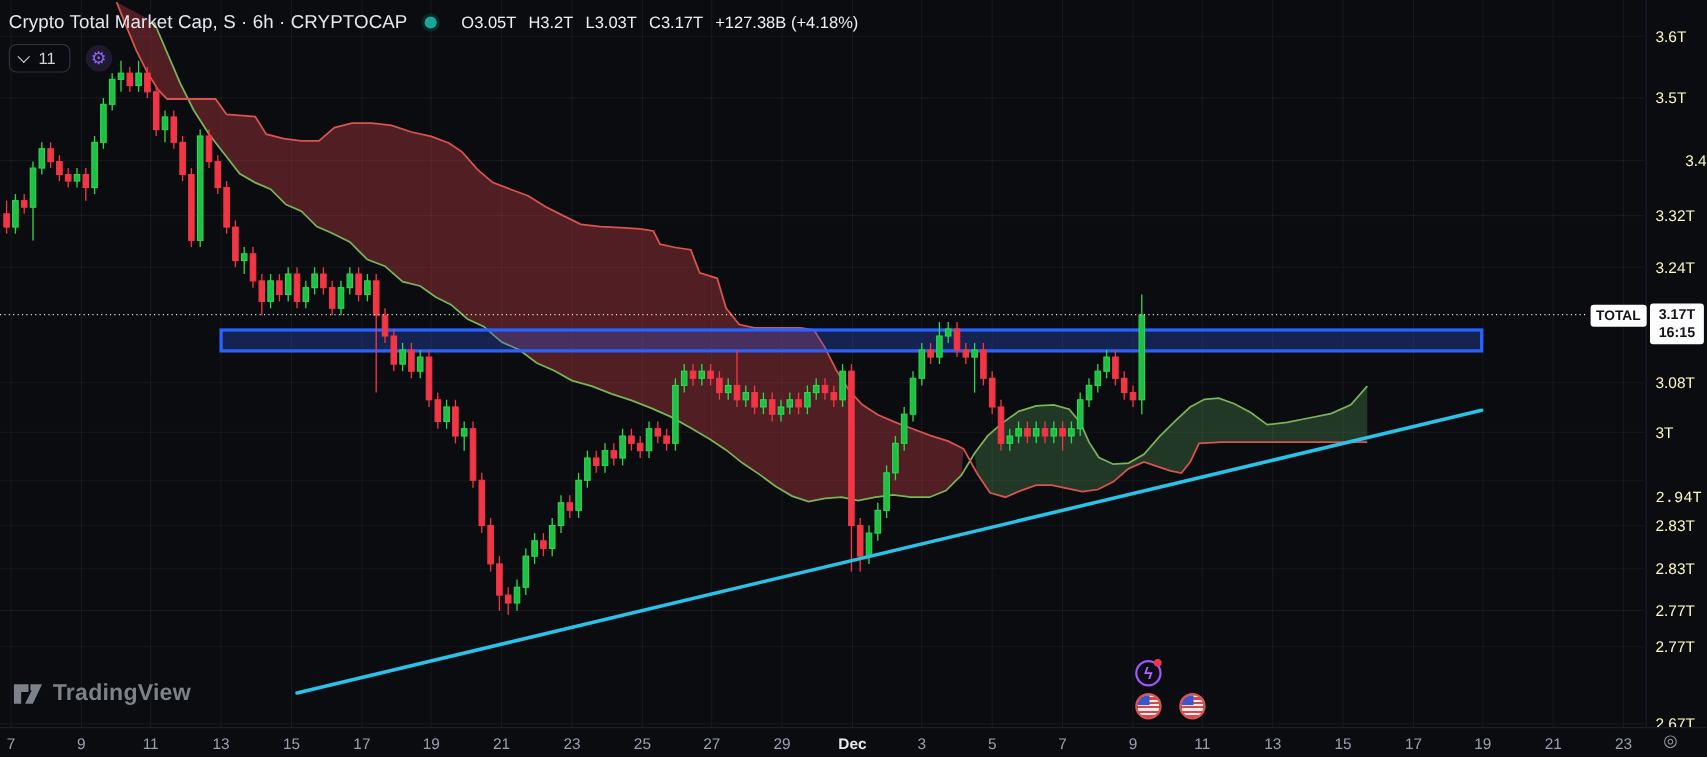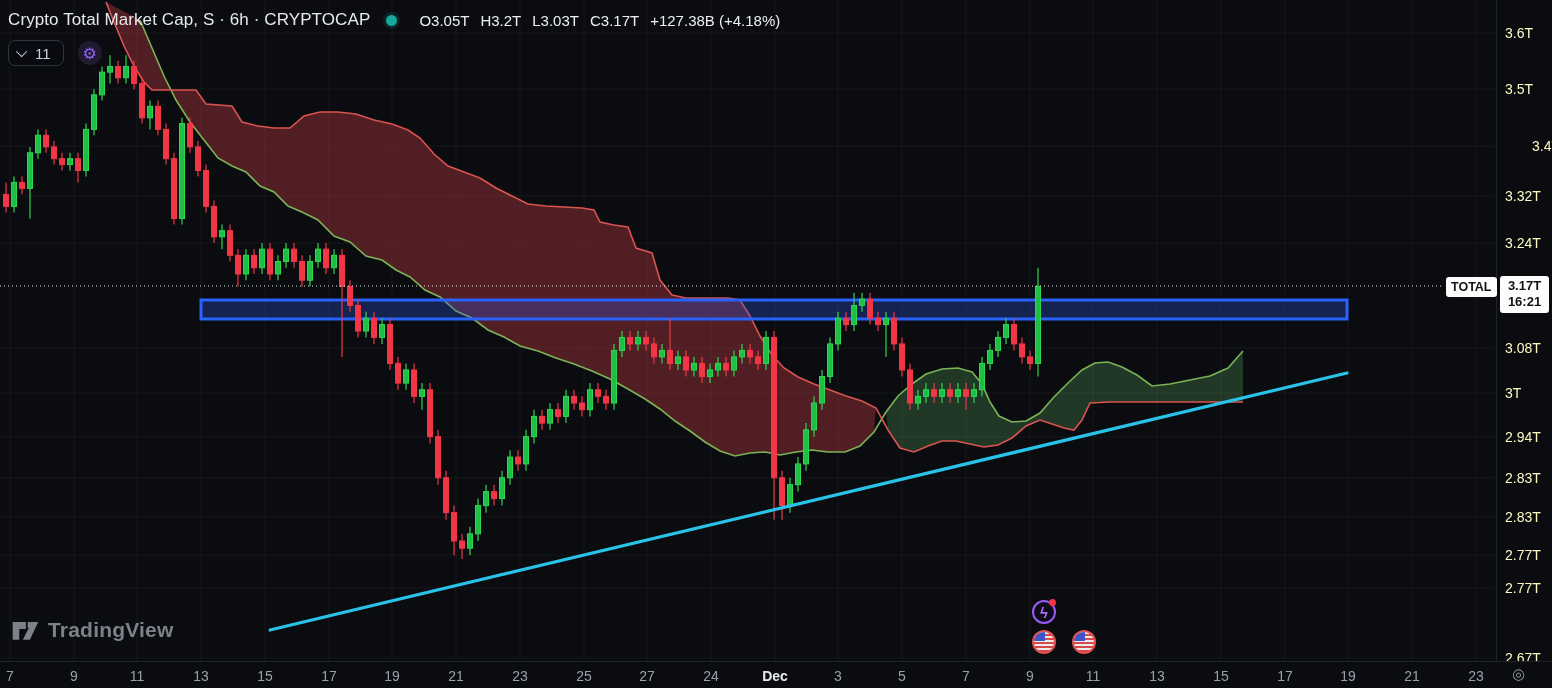--- a/index.html
+++ b/index.html
@@ -363,40 +363,40 @@
     </svg>
 
   <div class="price-axis" id="price-axis">
       <span class="plabel" style="top: 25px;">3.6T</span>
       <span class="plabel" style="top: 81px;">3.5T</span>
       <span class="plabel" style="top: 138px; margin-left: 27px;">3.4T</span>
       <span class="plabel" style="top: 188px;">3.32T</span>
       <span class="plabel" style="top: 235px;">3.24T</span>
       <span class="plabel" style="top: 340px;">3.08T</span>
       <span class="plabel" style="top: 385px;">3T</span>
-      <span class="plabel" style="top: 429px;">2.94T</span>
+      <span class="plabel" style="top: 445px; font-family: Liberation Mono, monospace;">2.94T</span>
       <span class="plabel" style="top: 470px;">2.83T</span>
       <span class="plabel" style="top: 509px;">2.83T</span>
       <span class="plabel" style="top: 547px;">2.77T</span>
       <span class="plabel" style="top: 580px;">2.77T</span>
       <span class="plabel" style="top: 650px;">2.67T</span>
     </div>
   <div class="time-axis" id="time-axis">
       <span class="tlabel" style="left: 10px;">7</span>
       <span class="tlabel" style="left: 74px;">9</span>
       <span class="tlabel" style="left: 137px;">11</span>
       <span class="tlabel" style="left: 201px;">13</span>
       <span class="tlabel" style="left: 265px;">15</span>
       <span class="tlabel" style="left: 329px;">17</span>
       <span class="tlabel" style="left: 392px;">19</span>
       <span class="tlabel" style="left: 456px;">21</span>
       <span class="tlabel" style="left: 520px;">23</span>
       <span class="tlabel" style="left: 584px;">25</span>
       <span class="tlabel" style="left: 647px;">27</span>
-      <span class="tlabel" style="left: 711px;">24</span>
+      <span class="tlabel" style="left: 711px;">29</span>
       <span class="tlabel strong" style="left: 775px;">Dec</span>
       <span class="tlabel" style="left: 838px;">3</span>
       <span class="tlabel" style="left: 902px;">5</span>
       <span class="tlabel" style="left: 966px;">7</span>
       <span class="tlabel" style="left: 1030px;">9</span>
       <span class="tlabel" style="left: 1093px;">11</span>
       <span class="tlabel" style="left: 1157px;">13</span>
       <span class="tlabel" style="left: 1221px;">15</span>
       <span class="tlabel" style="left: 1285px;">17</span>
       <span class="tlabel" style="left: 1348px;">19</span>
@@ -424,21 +424,21 @@
       </button>
       <span class="gear-circle">
         <span>⚙</span>
       </span>
     </div>
   </div>
 
   <div class="total-label">TOTAL</div>
   <div class="price-tag">
     <div>3.17T</div>
-    <div>16:21</div>
+    <div>16:15</div>
   </div>
 
   <div class="logo">
     <svg class="logo-mark" width="30" height="30" viewBox="0 0 34 34">
       <path fill="#878b94" d="M3 8h15v8h-7.5v12H3z"></path>
       <path fill="#878b94" d="M20 8h12l-9.5 20h-8l6.8-13.6H20z"></path>
     </svg>
     <span class="logo-text">TradingView</span>
   </div>
 

